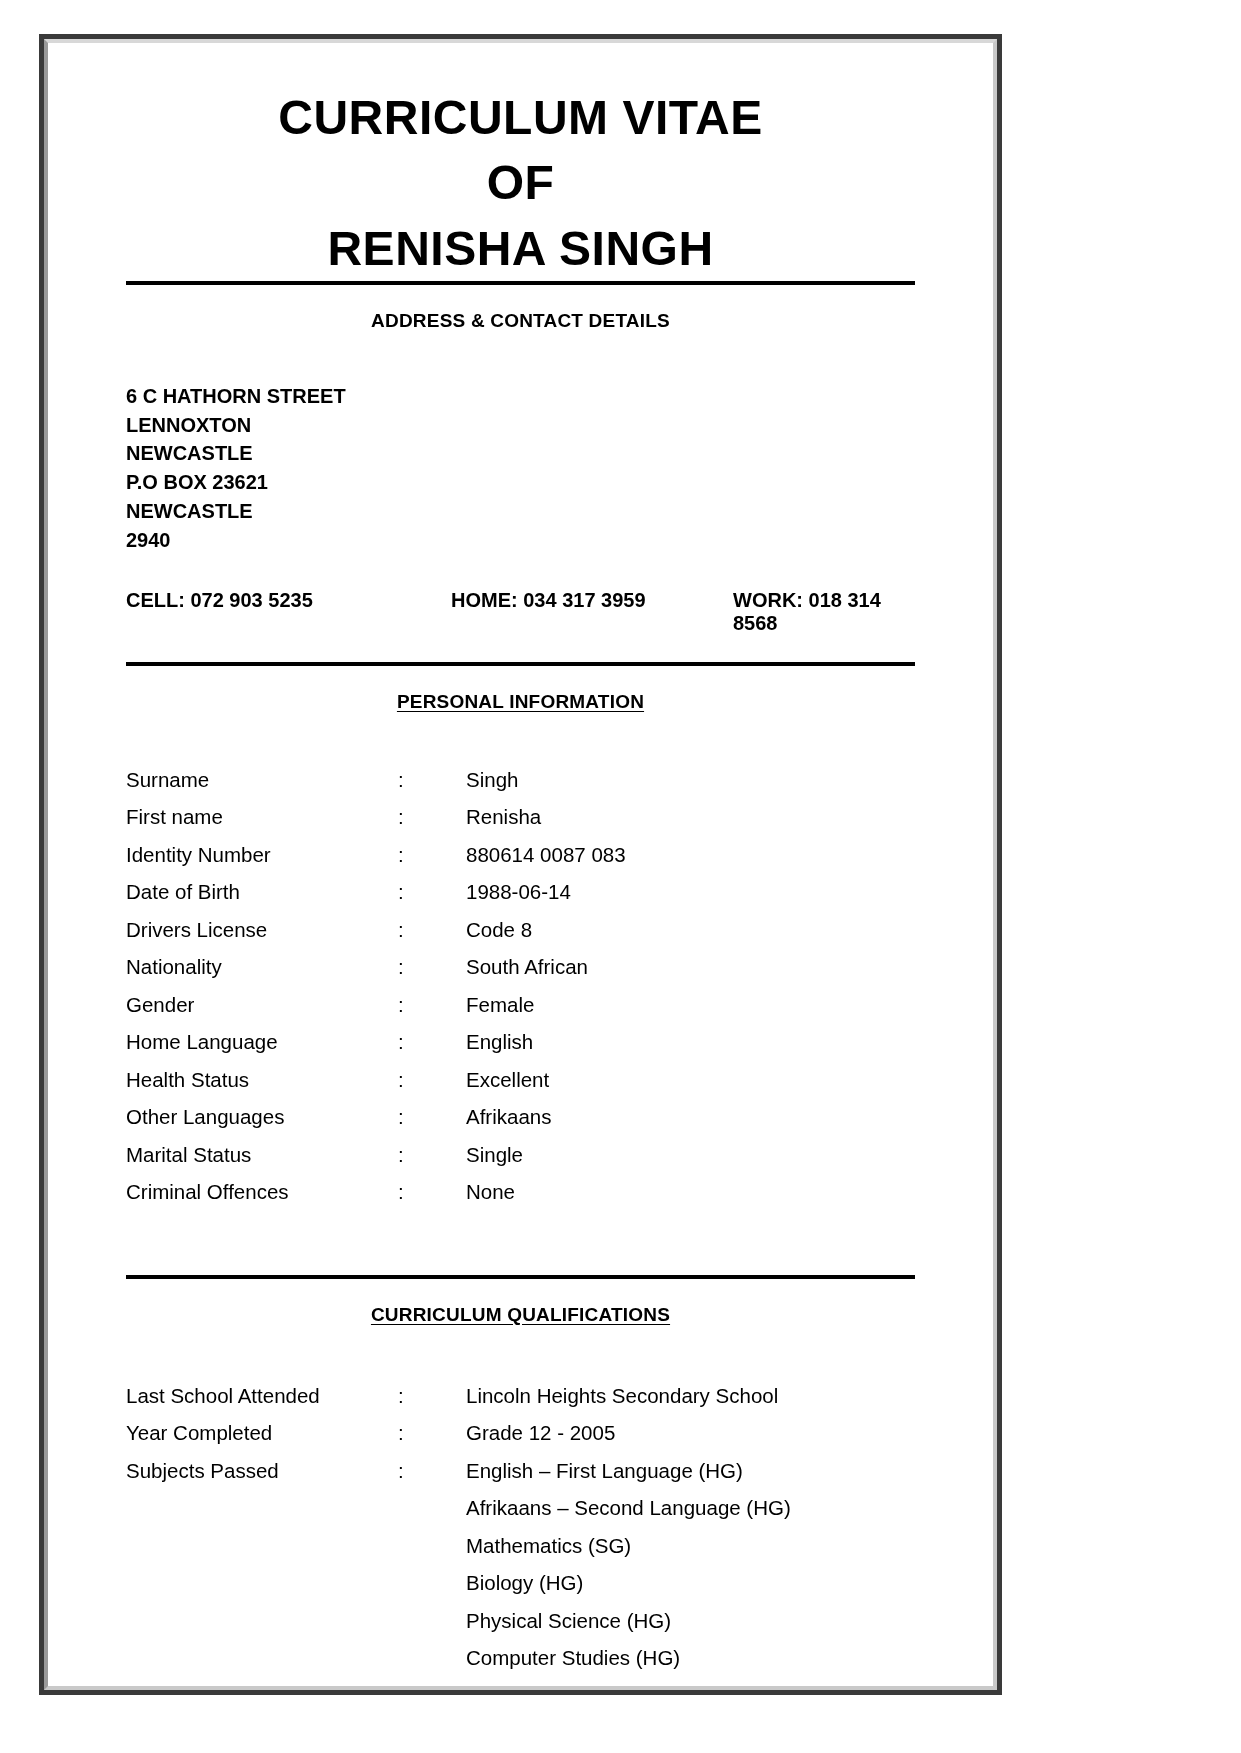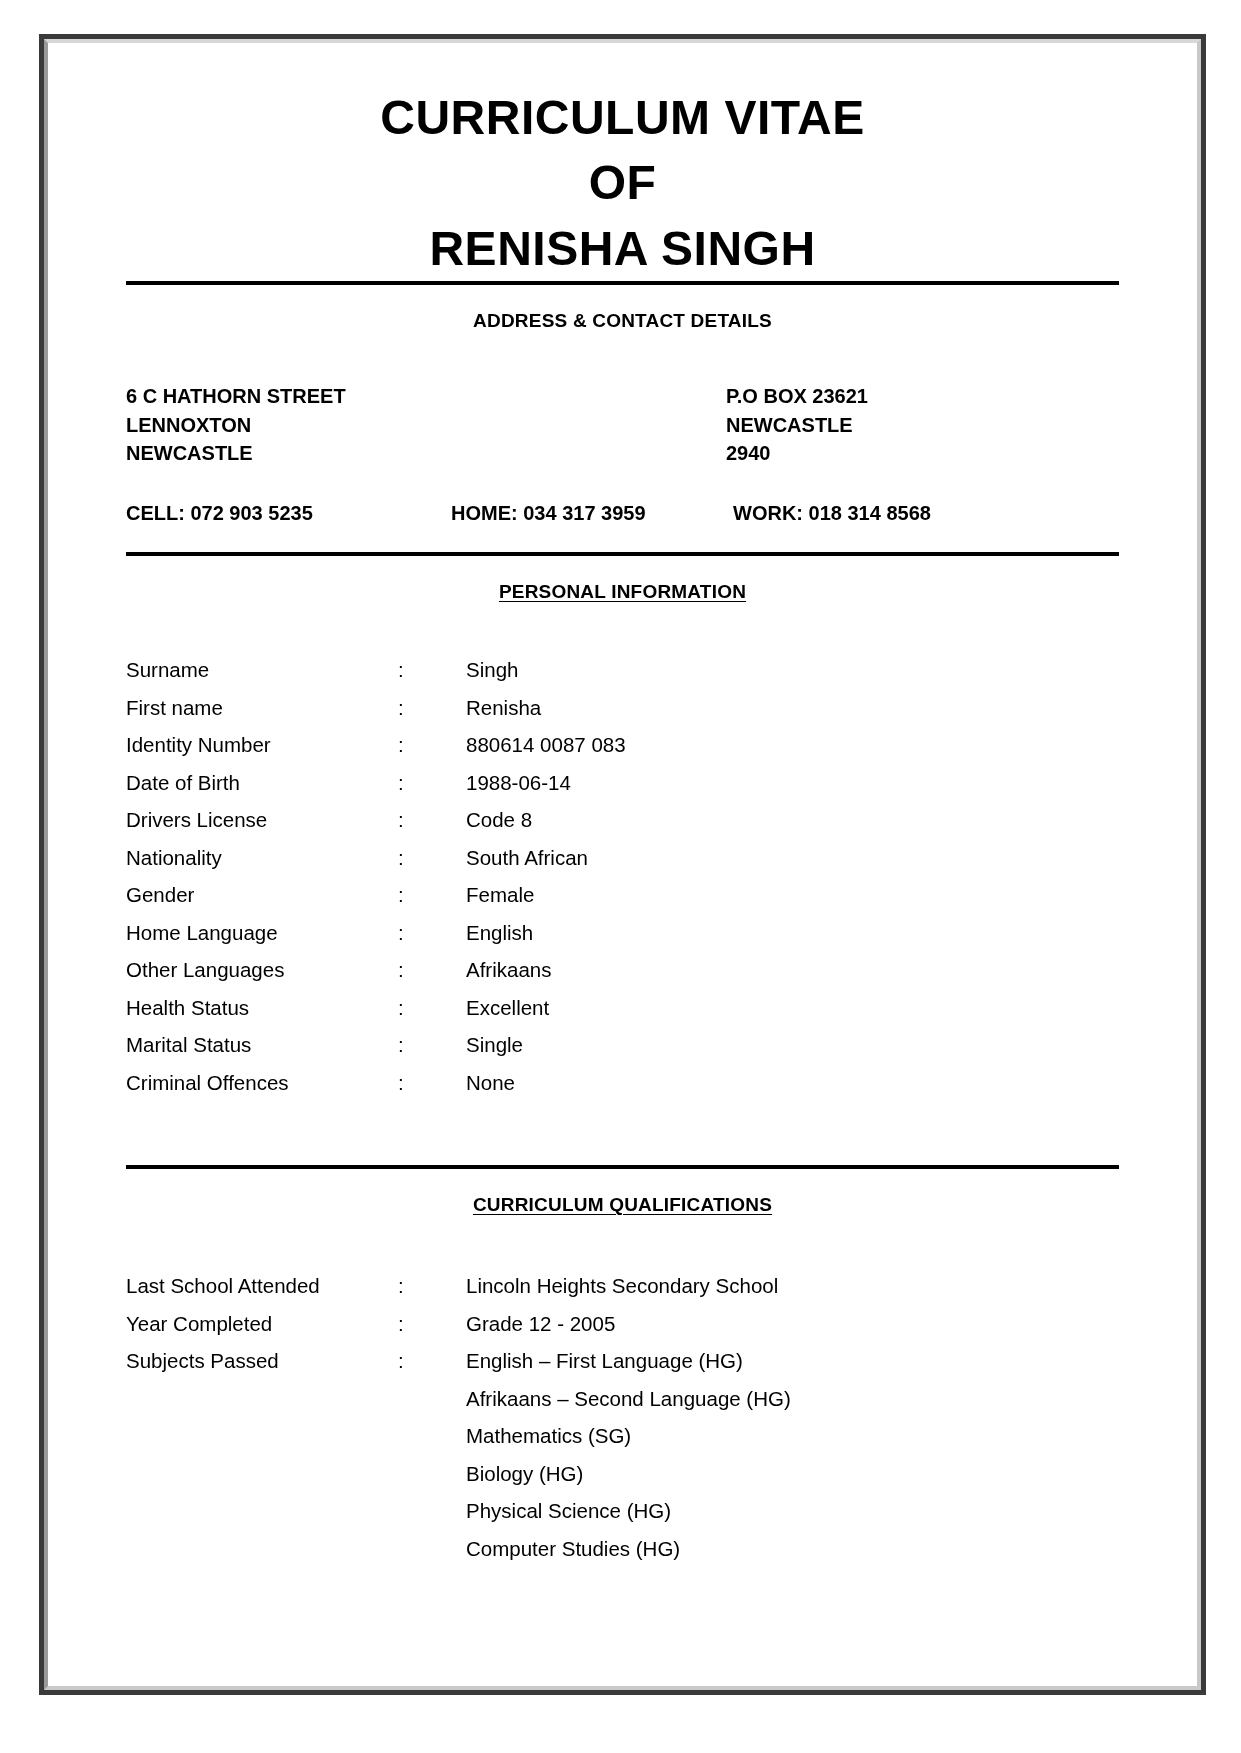--- a/index.html
+++ b/index.html
@@ -14,21 +14,21 @@
     color: #000000;
     position: relative;
     overflow: hidden;
   }
 
   
   .page-frame {
     position: absolute;
     left: 39px;
     top: 34px;
-    width: 1167px;
+    width: 963px;
     height: 1661px;
     box-sizing: border-box;
     border: 5px solid #3a3a3a;
     background: #ffffff;
   }
   .page-frame-inner {
     position: absolute;
     inset: 0;
     box-sizing: border-box;
     border: 4px solid #c9c9c9;
@@ -82,20 +82,21 @@
   }
 
   
   .address-block {
     display: flex;
     font-family: "Liberation Sans Narrow", "Liberation Sans", sans-serif;
     font-weight: bold;
     font-size: 20px;
     line-height: 1.44;
     padding-top: 34px;
+    flex-direction: column;
   }
   .address-col-left { width: 600px; }
   .address-col-right { flex: 1; }
   .address-line { display: block; white-space: pre; }
 
   .contact-row {
     display: flex;
     font-family: "Liberation Sans Narrow", "Liberation Sans", sans-serif;
     font-weight: bold;
     font-size: 20px;
@@ -207,28 +208,28 @@
               <td class="col-label">Gender</td>
               <td class="col-colon">:</td>
               <td class="col-value">Female</td>
             </tr>
             <tr>
               <td class="col-label">Home Language</td>
               <td class="col-colon">:</td>
               <td class="col-value">English</td>
             </tr>
             <tr>
+              <td class="col-label">Health Status</td>
+              <td class="col-colon">:</td>
+              <td class="col-value">Excellent</td>
+            </tr>
+            <tr>
               <td class="col-label">Other Languages</td>
               <td class="col-colon">:</td>
               <td class="col-value">Afrikaans</td>
-            </tr>
-            <tr>
-              <td class="col-label">Health Status</td>
-              <td class="col-colon">:</td>
-              <td class="col-value">Excellent</td>
             </tr>
             <tr>
               <td class="col-label">Marital Status</td>
               <td class="col-colon">:</td>
               <td class="col-value">Single</td>
             </tr>
             <tr>
               <td class="col-label">Criminal Offences</td>
               <td class="col-colon">:</td>
               <td class="col-value">None</td>

